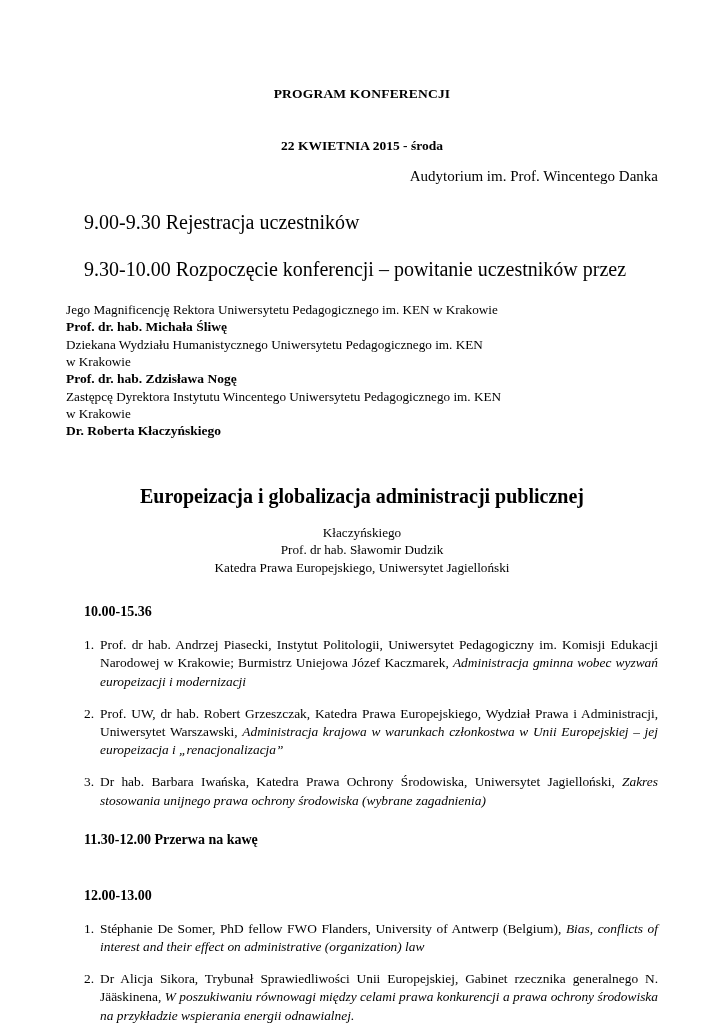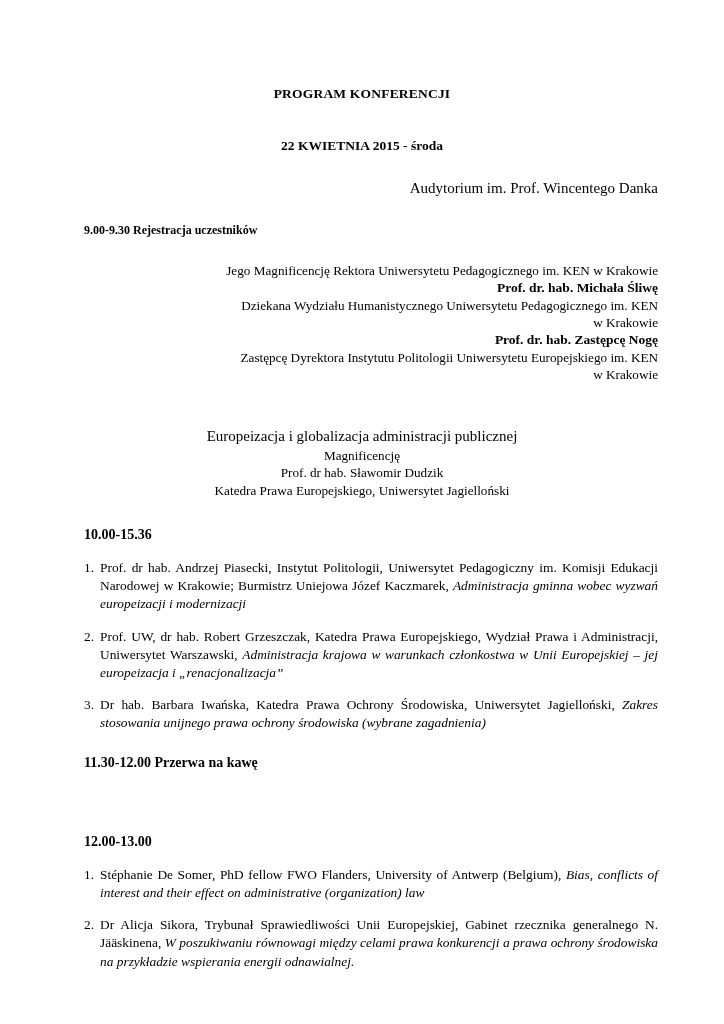--- a/index.html
+++ b/index.html
@@ -27,66 +27,66 @@
     text-align: center;
     font-weight: bold;
     font-size: 13.5px;
     letter-spacing: 0.2px;
     margin: 0 0 36px 0;
   }
   .doc-date {
     text-align: center;
     font-weight: bold;
     font-size: 13.5px;
-    margin: 0 0 26px 0;
+    margin: 0 0 14px 0;
   }
   .venue {
     font-size: 15px;
     margin: 0 0 26px 0;
     padding-left: 18px;
     text-align: right;
   }
   .sched-line {
-    font-size: 12px;
-    font-weight: bold;
+    font-size: 20px;
+    font-weight: normal;
     padding-left: 18px;
     margin: 0 0 24px 0;
   }
   .sched-line.tight { margin-bottom: 20px; }
 
   .greet-block {
-    text-align: right;
+    text-align: left;
     font-size: 13.2px;
     line-height: 1.30;
     margin: 0 0 6px 0;
   }
   .greet-block .nm {
     font-weight: bold;
     font-size: 13.5px;
   }
 
   .session-block {
     text-align: center;
     font-size: 13.2px;
     line-height: 1.32;
     margin: 44px 0 0 0;
   }
   .session-title {
-    font-weight: normal;
-    font-size: 15px;
-    margin-bottom: 0;
+    font-weight: bold;
+    font-size: 20px;
+    margin-bottom: 14px;
   }
 
   .time-head {
     font-size: 14px;
     font-weight: bold;
     padding-left: 18px;
     margin: 28px 0 16px 0;
   }
-  .time-head.gap-big { margin-top: 63px; }
+  .time-head.gap-big { margin-top: 40px; }
 
   ol.items {
     margin: 0;
     padding: 0;
     list-style: none;
   }
   ol.items li {
     position: relative;
     font-size: 13.4px;
     line-height: 1.36;
@@ -116,34 +116,36 @@
 <div class="page">
 
   <div class="doc-title">PROGRAM KONFERENCJI</div>
 
   <div class="doc-date">22 KWIETNIA 2015 - środa</div>
 
   <div class="venue">Audytorium im. Prof. Wincentego Danka</div>
 
   <div class="sched-line">9.00-9.30 Rejestracja uczestników</div>
 
+  <div class="sched-line tight">9.30-10.00 Rozpoczęcie konferencji – powitanie uczestników przez</div>
 
   <div class="greet-block">
     <div>Jego Magnificencję Rektora Uniwersytetu Pedagogicznego im. KEN w Krakowie</div>
     <div class="nm">Prof. dr. hab. Michała Śliwę</div>
     <div>Dziekana Wydziału Humanistycznego Uniwersytetu Pedagogicznego im. KEN</div>
     <div>w Krakowie</div>
-    <div class="nm">Prof. dr. hab. Zastępcę Nogę</div>
-    <div>Zastępcę Dyrektora Instytutu Politologii Uniwersytetu Europejskiego im. KEN</div>
+    <div class="nm">Prof. dr. hab. Zdzisława Nogę</div>
+    <div>Zastępcę Dyrektora Instytutu Wincentego Uniwersytetu Pedagogicznego im. KEN</div>
     <div>w Krakowie</div>
+    <div class="nm">Dr. Roberta Kłaczyńskiego</div>
   </div>
 
   <div class="session-block">
     <div class="session-title">Europeizacja i globalizacja administracji publicznej</div>
-    <div>Magnificencję</div>
+    <div>Kłaczyńskiego</div>
     <div>Prof. dr hab. Sławomir Dudzik</div>
     <div>Katedra Prawa Europejskiego, Uniwersytet Jagielloński</div>
   </div>
 
   <div class="time-head">10.00-15.36</div>
 
   <ol class="items">
     <li>
       <span class="num">1</span><span>Prof. dr hab. Andrzej Piasecki, Instytut Politologii, Uniwersytet Pedagogiczny im. Komisji Edukacji Narodowej w Krakowie; Burmistrz Uniejowa Józef Kaczmarek, </span><span class="italic">Administracja gminna wobec wyzwań europeizacji i modernizacji</span>
     </li>

